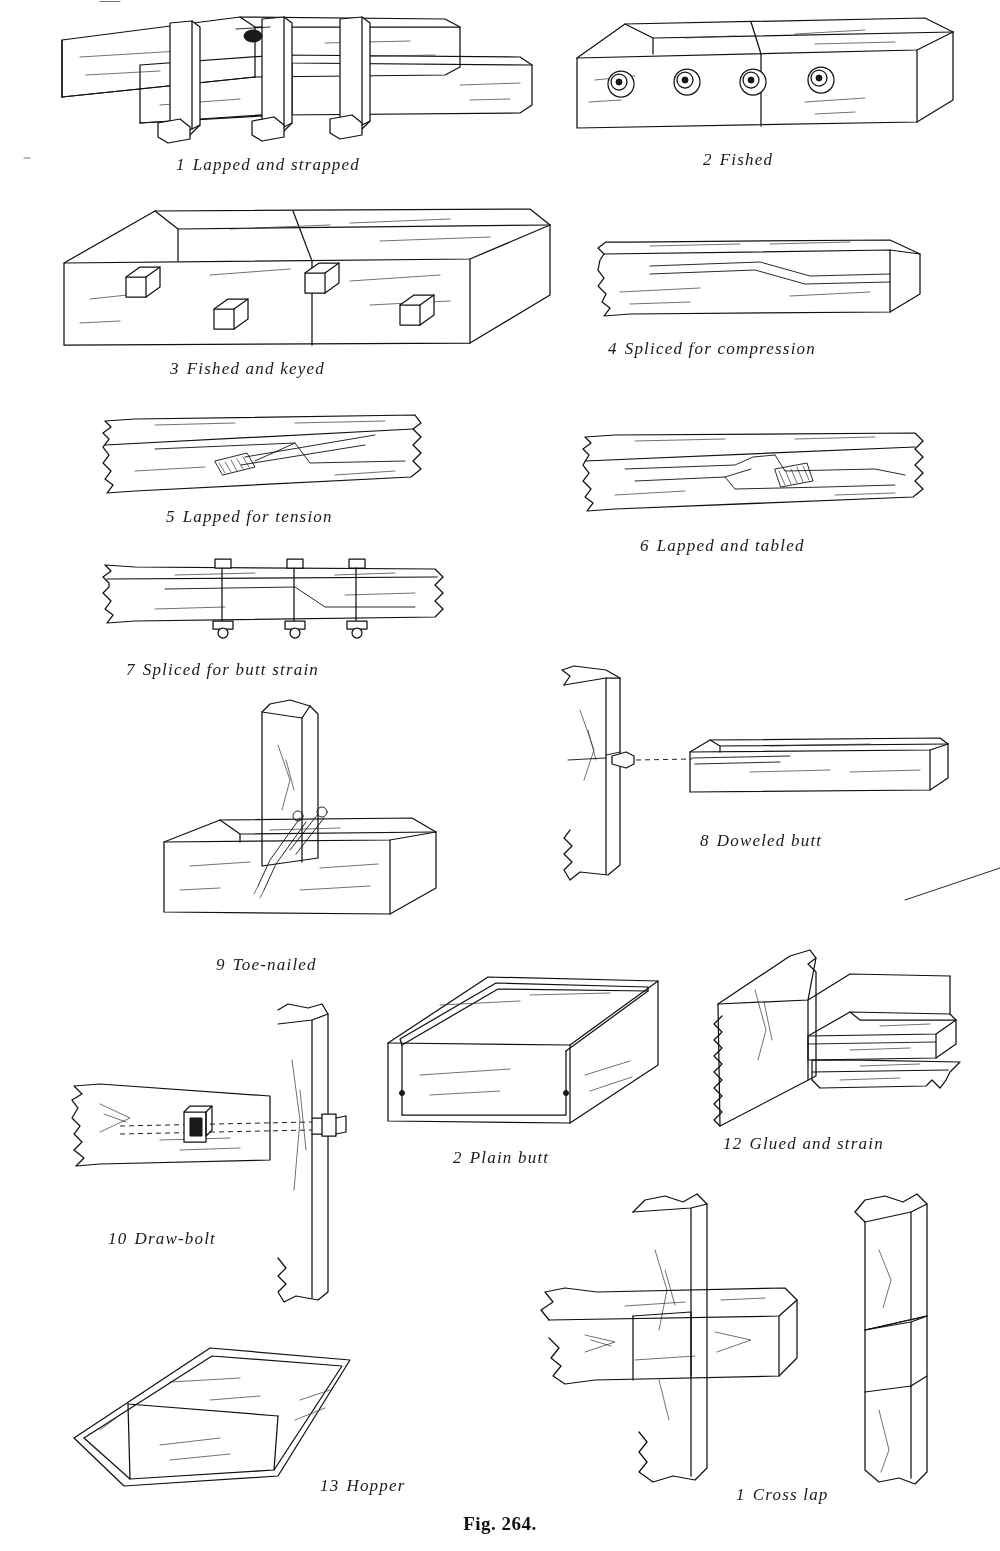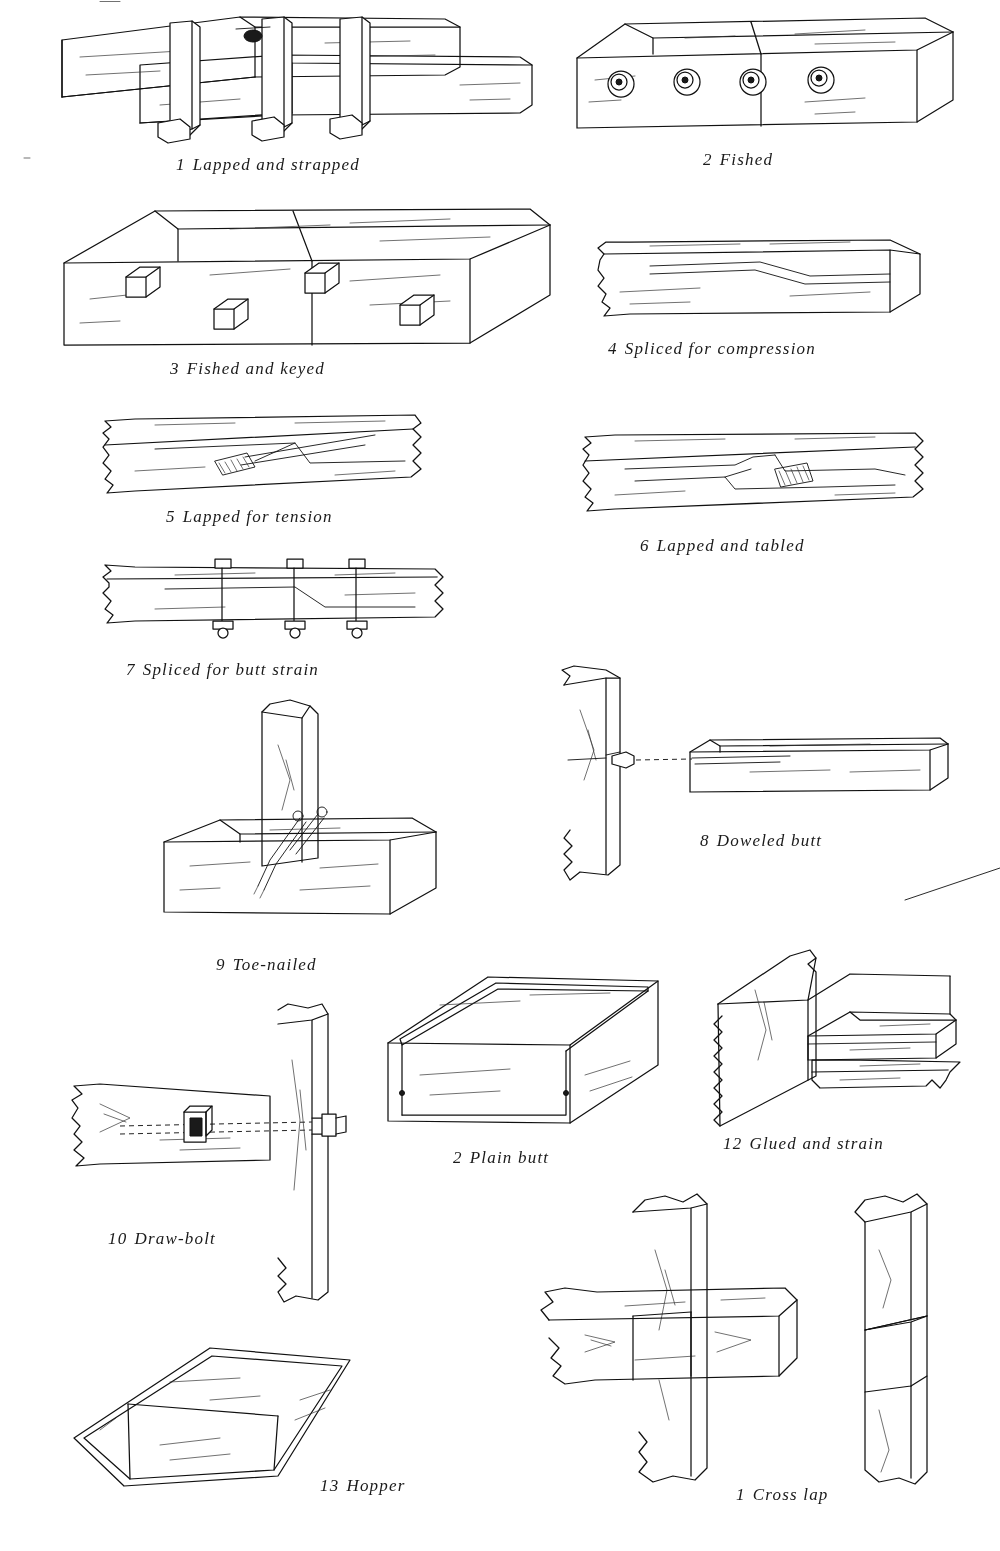--- a/index.html
+++ b/index.html
@@ -508,14 +508,15 @@
   </div>
 
   <div class="fig-item" style="left:0px; top:0px;">
     <svg width="1000" height="930" viewBox="0 0 1000 930">
       <path class="stroke-fine" d="M24 158 L30 158"></path>
       <path class="stroke-fine" d="M100 1.5 L120 1.5"></path>
       <path class="stroke-thin" d="M905 900 L1000 868"></path>
     </svg>
   </div>
 
+  <div class="fig-label" style="top:1513px;">Fig. 264.</div>
 
 </div>
 
 </body></html>

